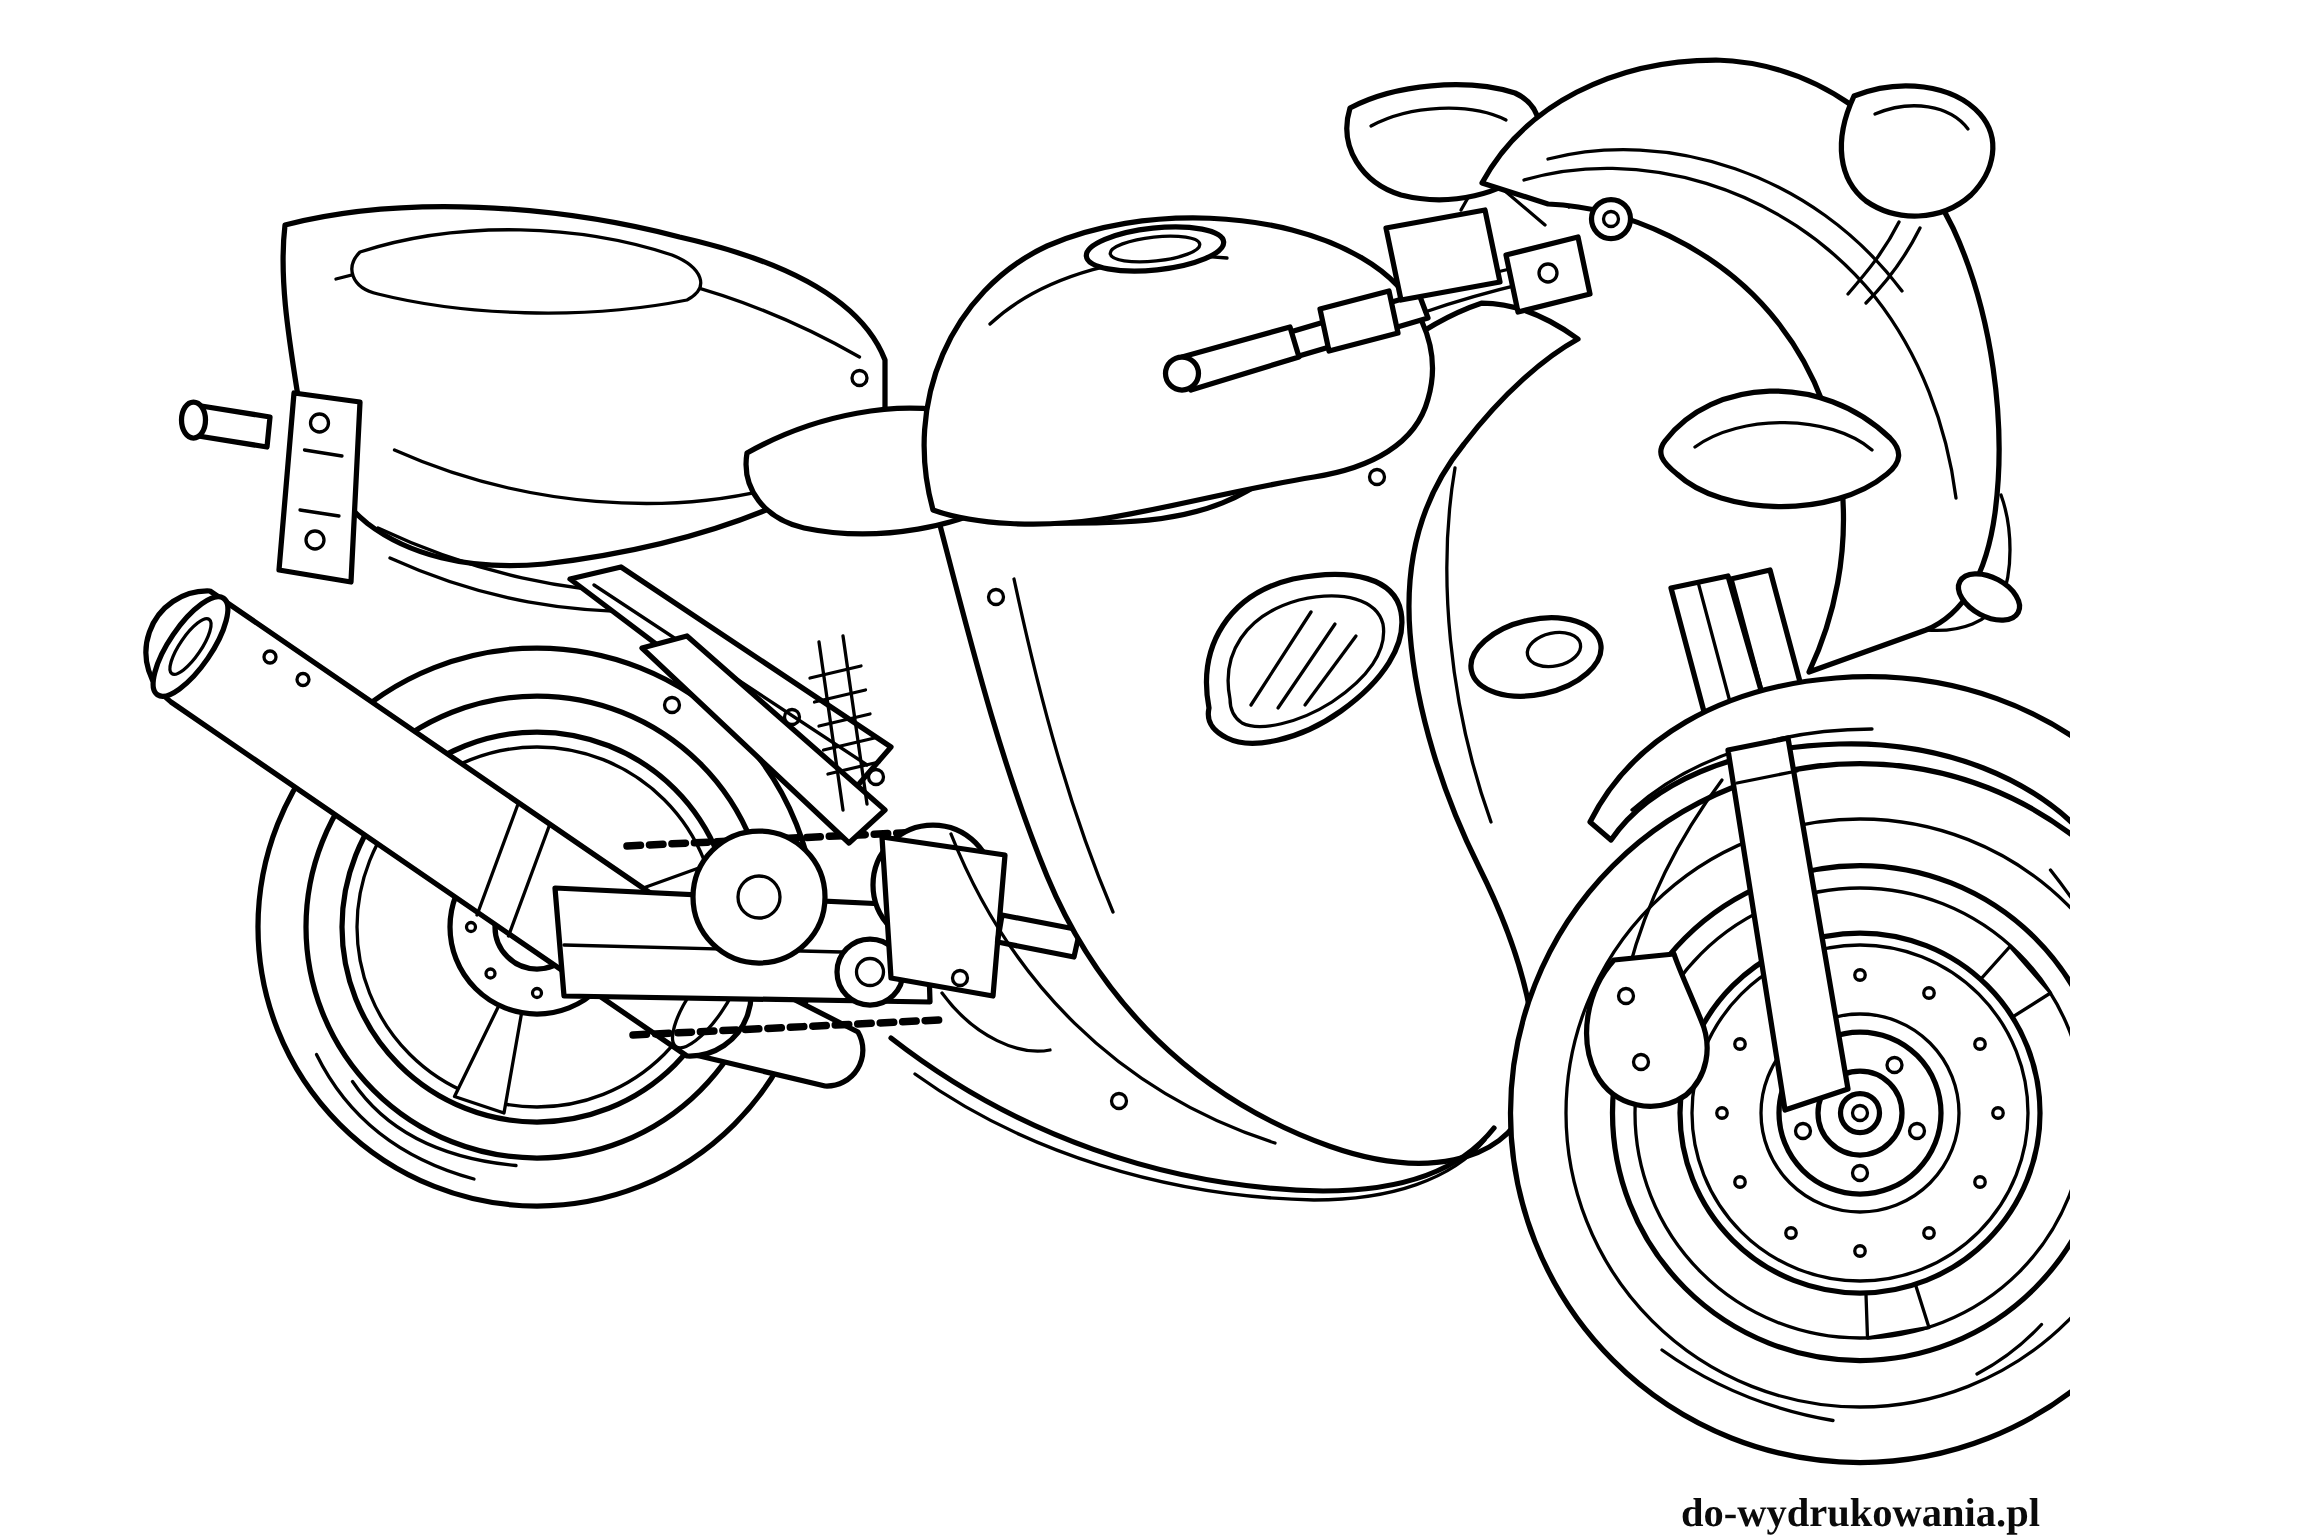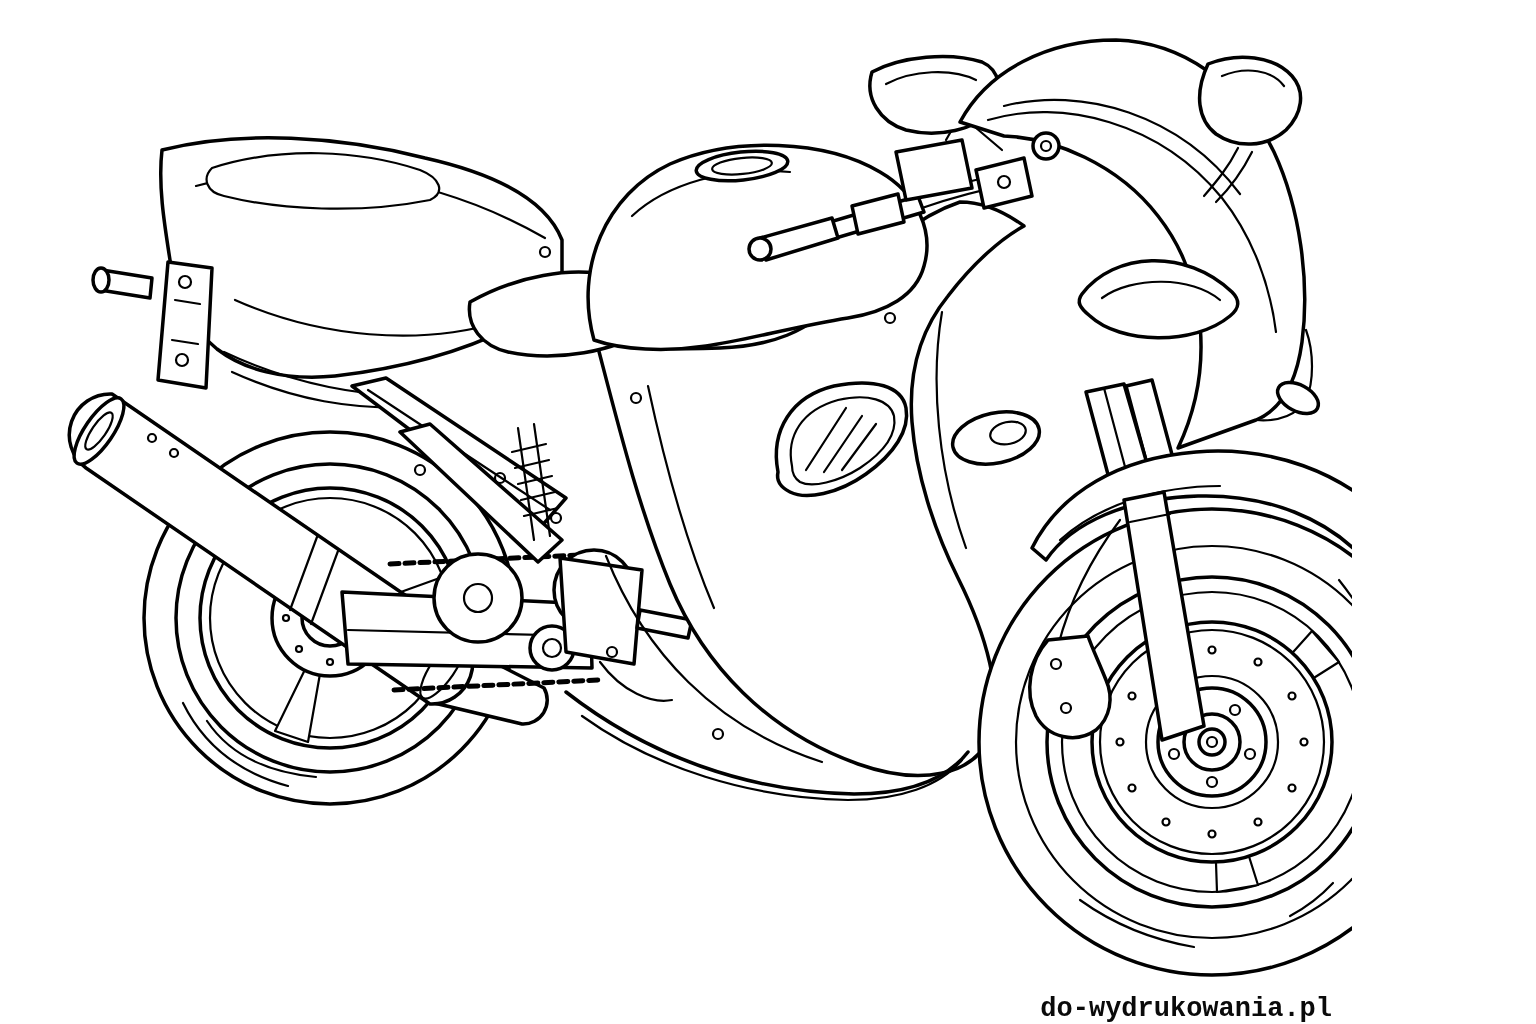--- a/index.html
+++ b/index.html
@@ -1,21 +1,22 @@
 <!DOCTYPE html>
 <html><head>
 <meta charset="utf-8">
 <style>
   html,body{margin:0;padding:0;background:#ffffff;}
   .page{
     position:relative;
     width:1352px;height:1024px;
     background:#ffffff;
     overflow:hidden;
-    font-family:Liberation Mono, monospace;
+    font-family:Liberation Serif, serif;
+    margin-left:28px;
   }
   .page svg{position:absolute;left:0;top:0;}
   .art{stroke:#000000;fill:none;stroke-width:3.5;stroke-linecap:round;stroke-linejoin:round;}
   .thin{stroke-width:2.2;}
   .chain{stroke-width:5;stroke-dasharray:9 6;}
   .watermark{
     position:absolute;right:20px;bottom:0px;
     font-weight:bold;font-size:27px;color:#0a0a0a;
     letter-spacing:0px;
   }

